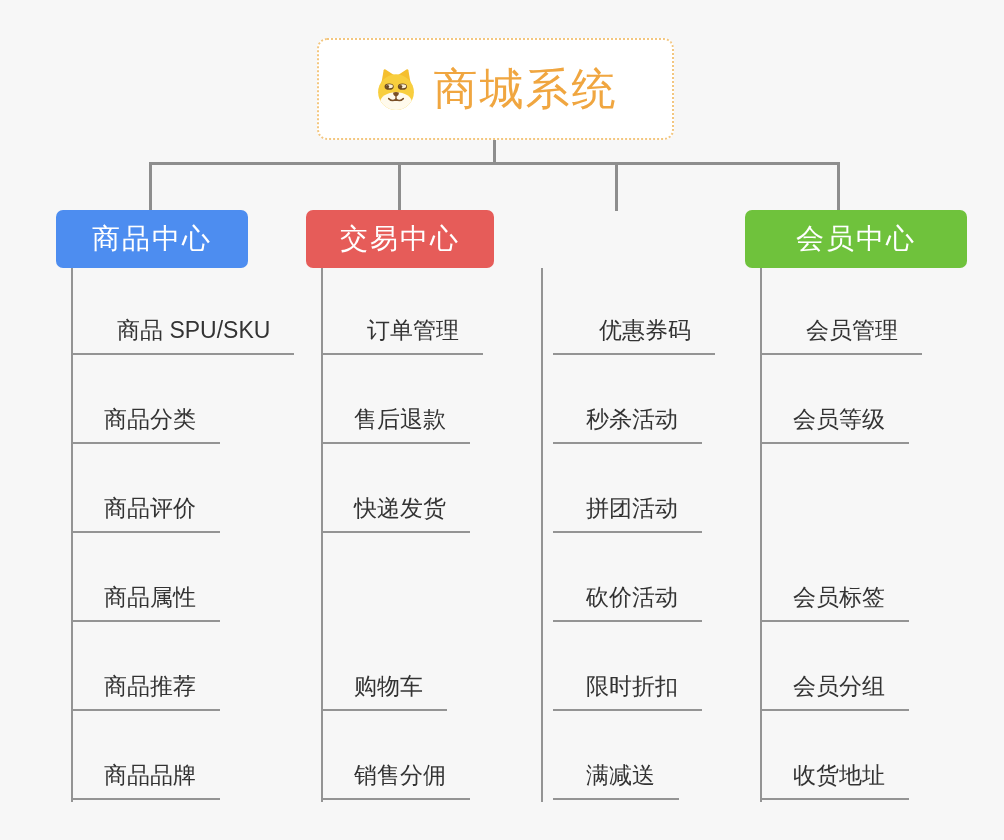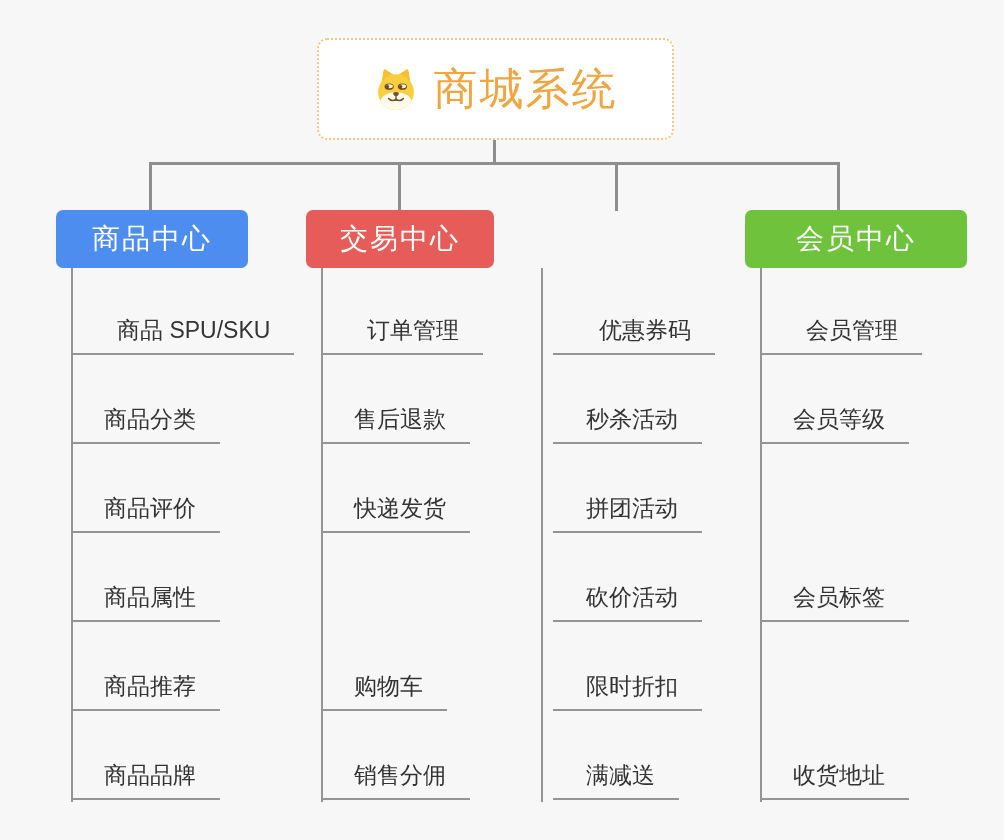--- a/index.html
+++ b/index.html
@@ -155,15 +155,16 @@
   <div class="leaf c2 r0">优惠券码</div>
   <div class="leaf c2 r1">秒杀活动</div>
   <div class="leaf c2 r2">拼团活动</div>
   <div class="leaf c2 r3">砍价活动</div>
   <div class="leaf c2 r4">限时折扣</div>
   <div class="leaf c2 r5">满减送</div>
 
   <div class="leaf c3 r0">会员管理</div>
   <div class="leaf c3 r1">会员等级</div>
   <div class="leaf c3 r3">会员标签</div>
+  <div class="leaf c3 r4">会员分组</div>
   <div class="leaf c3 r5">收货地址</div>
 
 </div>
 
 </body></html>

